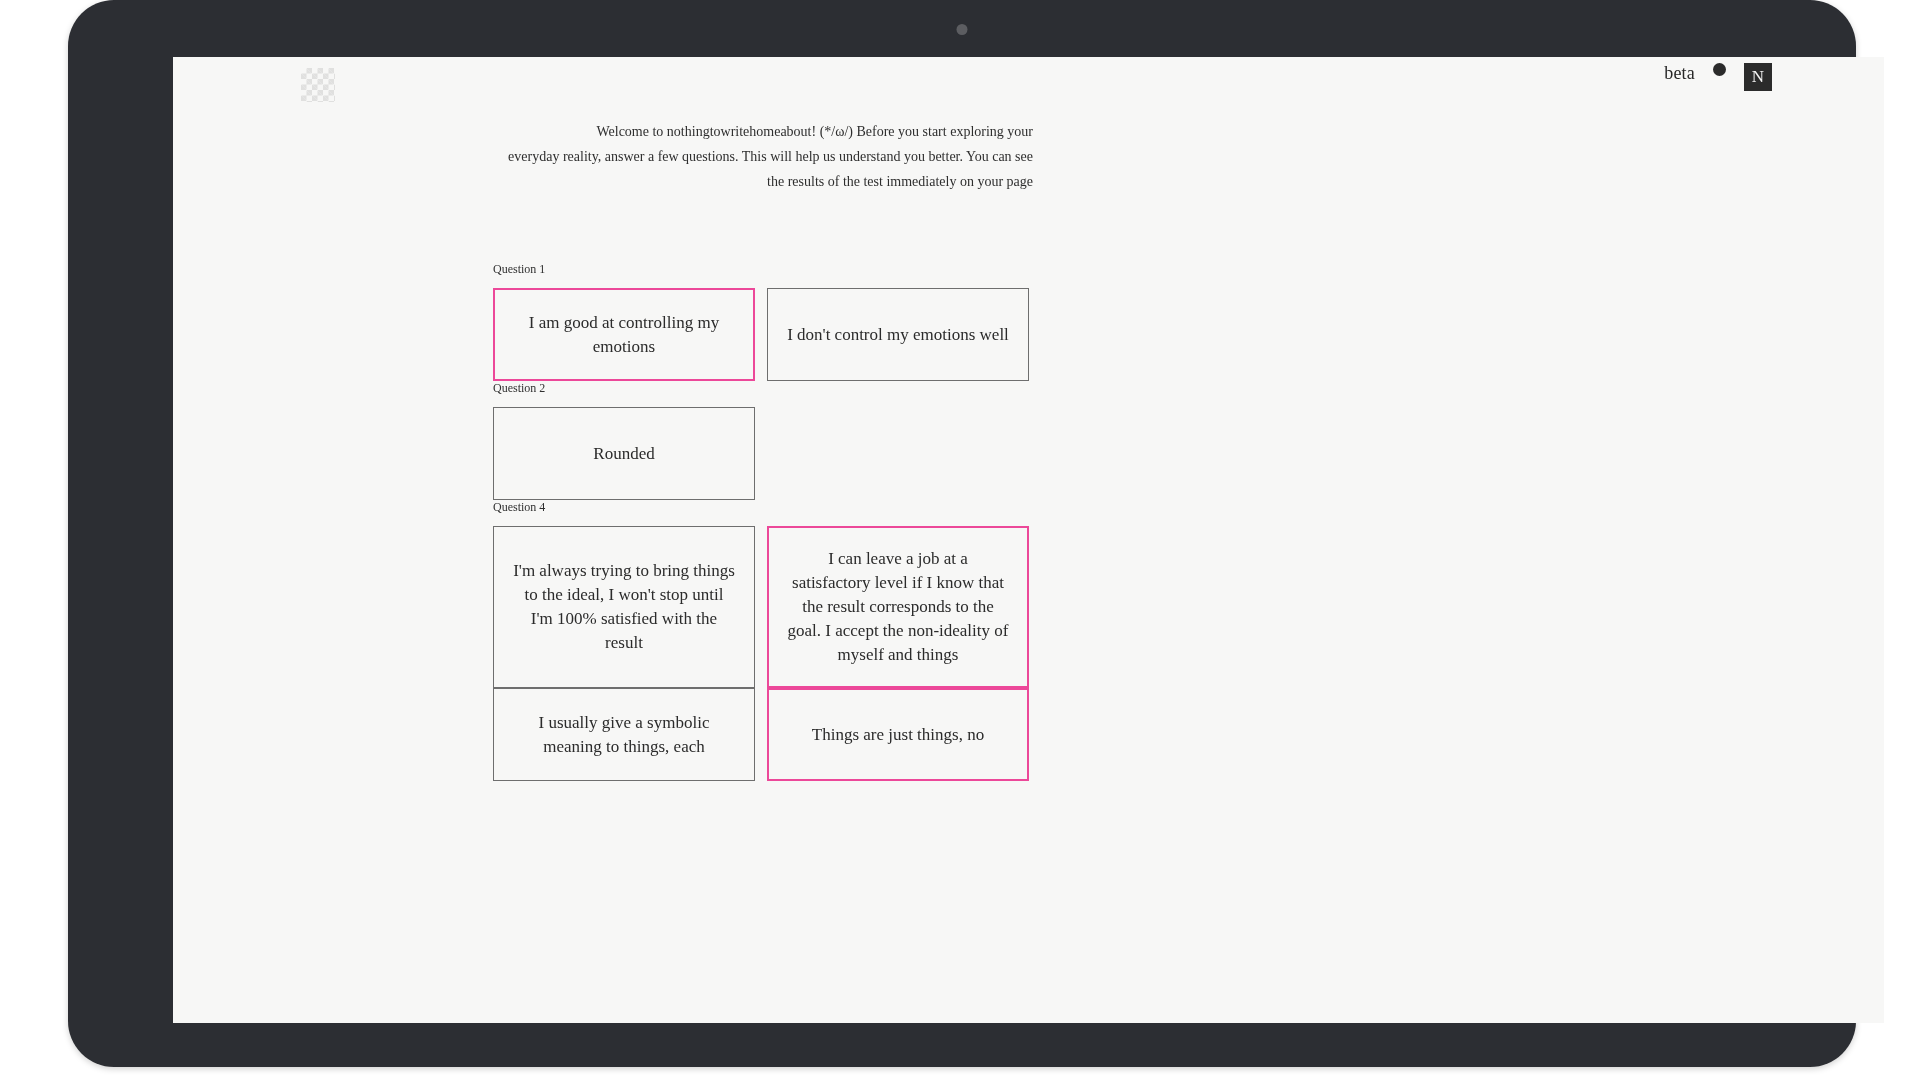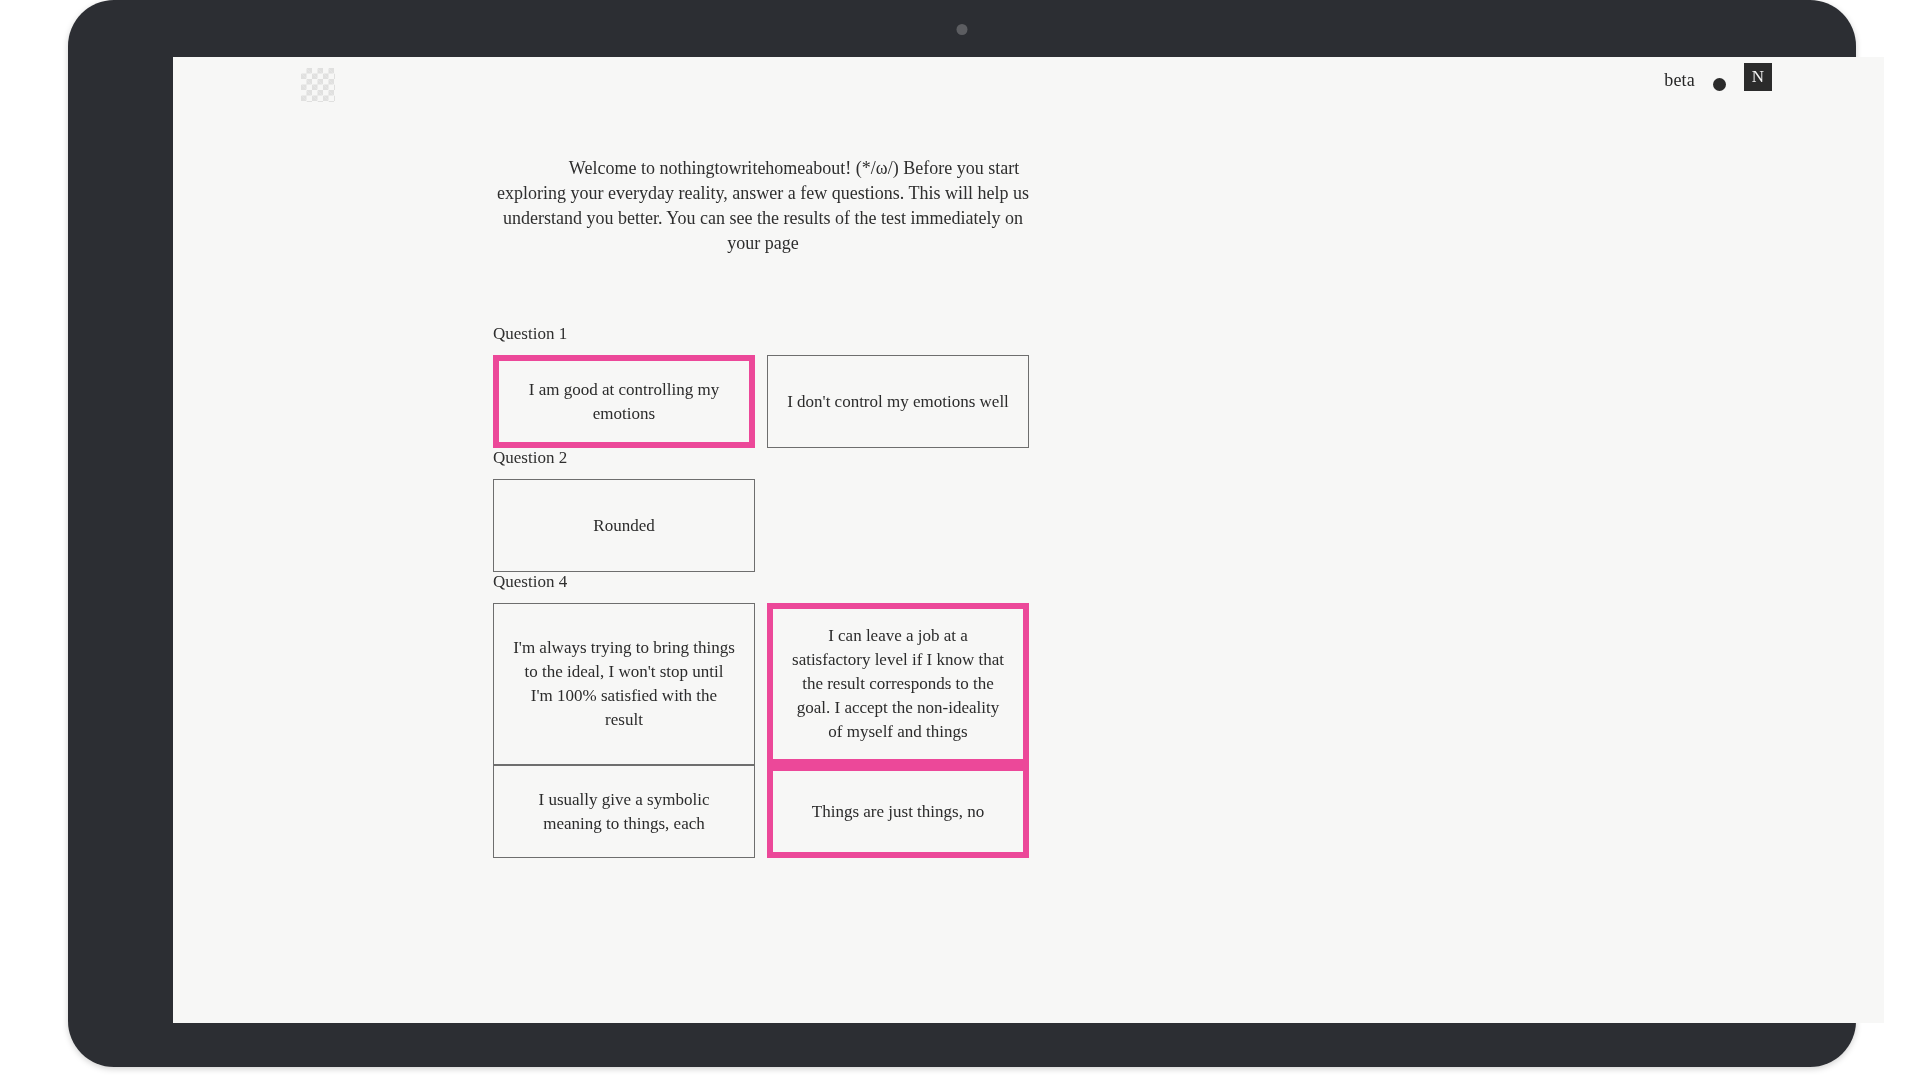--- a/index.html
+++ b/index.html
@@ -75,21 +75,21 @@
     background-position: 0 0, 5.5px 5.5px;
     background-color: #f7f7f6;
     opacity: 0.85;
   }
 
   #header-right {
     position: absolute;
     right: 112px;
     top: 6px;
     display: flex;
-    align-items: flex-end;
+    align-items: flex-start;
     gap: 18px;
   }
 
   #beta-label {
     font-size: 18px;
     color: #262626;
     letter-spacing: 0.2px;
   }
 
   #status-dot {
@@ -112,34 +112,33 @@
 
   
   #content {
     position: absolute;
     left: 320px;
     top: 62px;
     width: 540px;
   }
 
   #intro-text {
-    font-size: 18px;
+    font-size: 14px;
     line-height: 25px;
     color: #2e2e2e;
     text-indent: 62px;
-    text-align: center;
+    text-align: right;
     width: 540px;
-    margin-top: 37px;
   }
 
   .question-block { }
   .question-block:first-of-type { margin-top: 68px; }
 
   .question-label {
-    font-size: 17px;
+    font-size: 12px;
     color: #2f2f2f;
     margin-bottom: 11px;
   }
 
   .option-row {
     display: flex;
     gap: 12px;
     align-items: stretch;
   }
 
@@ -149,21 +148,21 @@
     background: #f7f7f6;
     display: flex;
     align-items: center;
     justify-content: center;
     text-align: center;
     padding: 14px 18px;
     font-size: 17px;
     line-height: 24px;
     color: #2b2b2b;
     cursor: pointer;
-    border: 6px solid #ec4899;
+    border: 2px solid #ec4899;
   }
 
   .option-card.selected {
     border: 1.6px solid #6e6e6e;
   }
 
   .option-card.tall { min-height: 162px; }
   .option-card.tall-q5 { min-height: 93px; }
 
 </style>

